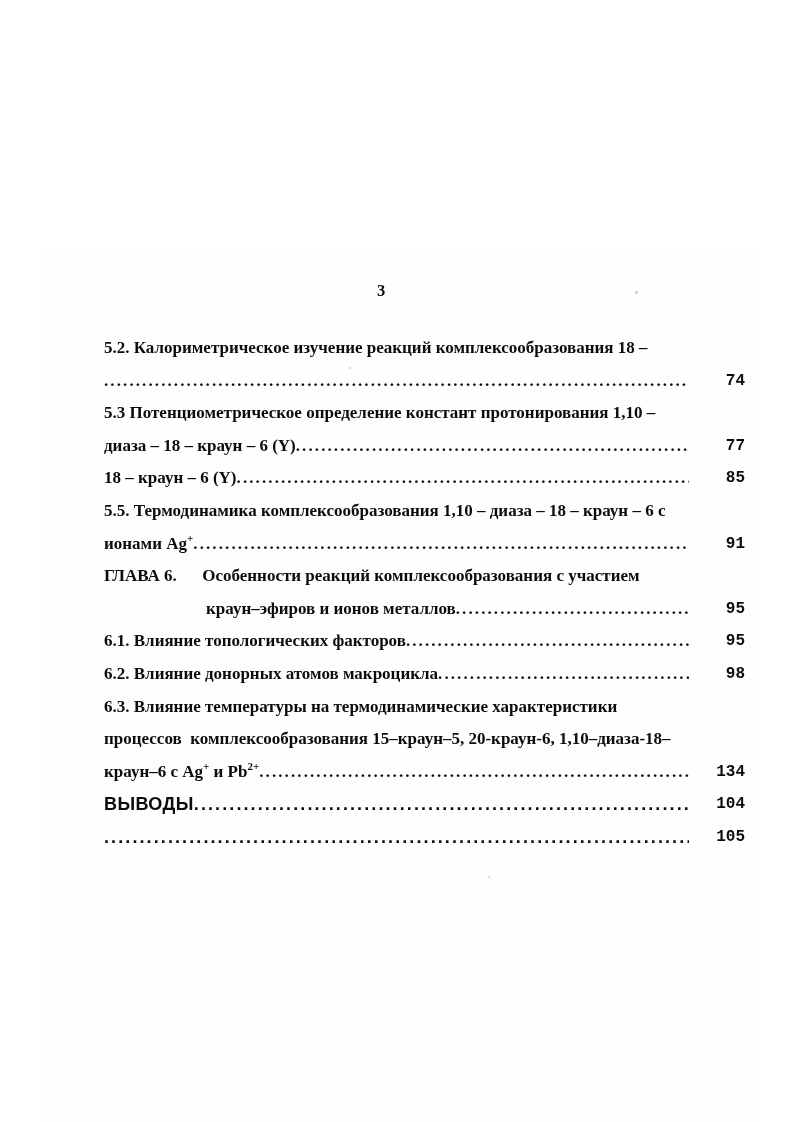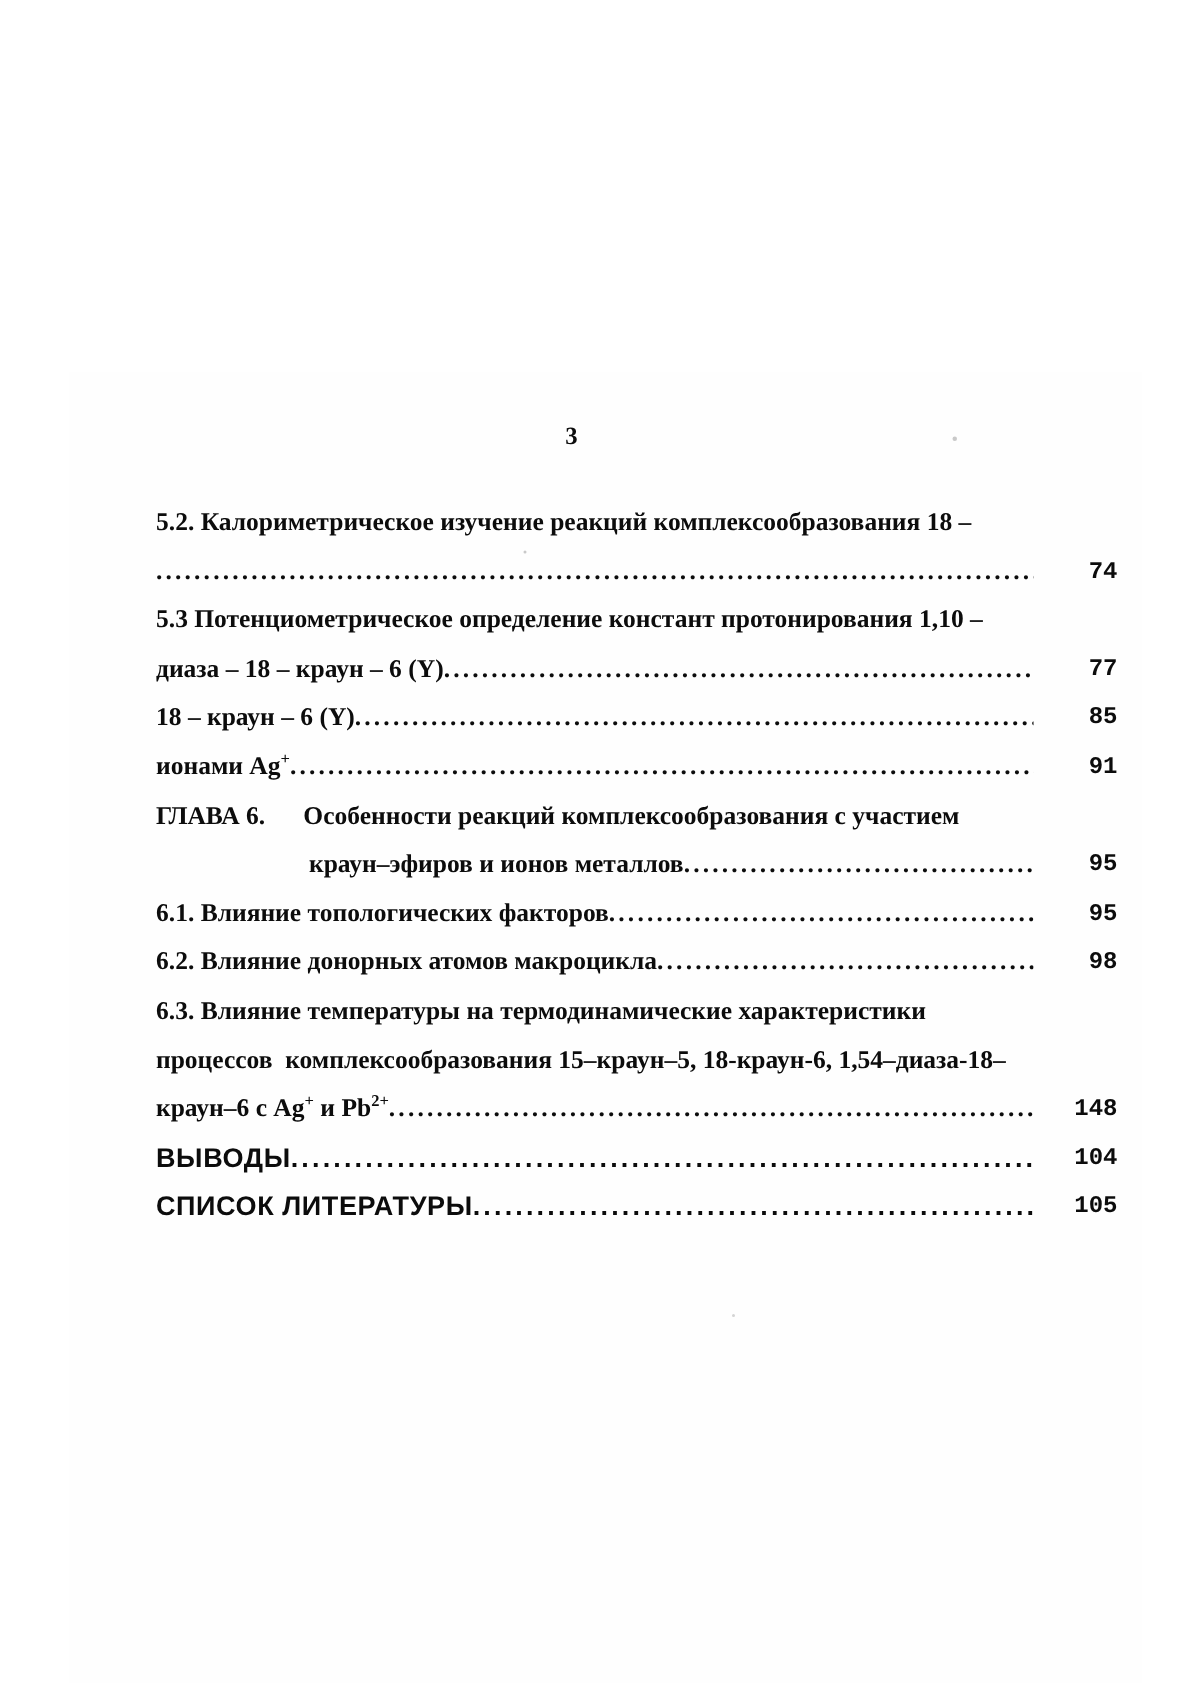--- a/index.html
+++ b/index.html
@@ -100,20 +100,23 @@
       <span class="toc-text">диаза – 18 – краун – 6 (Y)</span>
       <span class="toc-leader">..................................................................................................................................</span>
       <span class="toc-page">77</span>
     </div>
     <div class="toc-row">
       <span class="toc-text">18 – краун – 6 (Y)</span>
       <span class="toc-leader">..................................................................................................................................</span>
       <span class="toc-page">85</span>
     </div>
     <div class="toc-row">
+      <span class="toc-text">5.5. Термодинамика комплексообразования 1,10 – диаза – 18 – краун – 6 с</span>
+    </div>
+    <div class="toc-row">
       <span class="toc-text">ионами Ag<sup>+</sup></span>
       <span class="toc-leader">..................................................................................................................................</span>
       <span class="toc-page">91</span>
     </div>
     <div class="toc-row">
       <span class="toc-text">ГЛАВА 6.      Особенности реакций комплексообразования с участием</span>
     </div>
     <div class="toc-row" style="padding-left: 102px;">
       <span class="toc-text">краун–эфиров и ионов металлов</span>
       <span class="toc-leader">..................................................................................................................................</span>
@@ -126,34 +129,33 @@
     </div>
     <div class="toc-row">
       <span class="toc-text">6.2. Влияние донорных атомов макроцикла</span>
       <span class="toc-leader">..................................................................................................................................</span>
       <span class="toc-page">98</span>
     </div>
     <div class="toc-row">
       <span class="toc-text">6.3. Влияние температуры на термодинамические характеристики</span>
     </div>
     <div class="toc-row">
-      <span class="toc-text">процессов  комплексообразования 15–краун–5, 18-краун-6, 1,54–диаза-18–</span>
+      <span class="toc-text">процессов  комплексообразования 15–краун–5, 20-краун-6, 1,10–диаза-18–</span>
     </div>
     <div class="toc-row">
       <span class="toc-text">краун–6 с Ag<sup>+</sup> и Pb<sup>2+</sup></span>
       <span class="toc-leader">..................................................................................................................................</span>
-      <span class="toc-page">148</span>
+      <span class="toc-page">134</span>
     </div>
     <div class="toc-row sans">
       <span class="toc-text">ВЫВОДЫ</span>
       <span class="toc-leader">..................................................................................................................................</span>
       <span class="toc-page">104</span>
     </div>
     <div class="toc-row sans">
-      <span class="toc-text">СПИСОК ЛИТЕРАТУРЫ</span>
       <span class="toc-leader">..................................................................................................................................</span>
       <span class="toc-page">105</span>
     </div>
   </div>
 
 <div class="speck s1"></div>
 <div class="speck s2"></div>
 <div class="speck s3"></div>
 
 </body></html>

